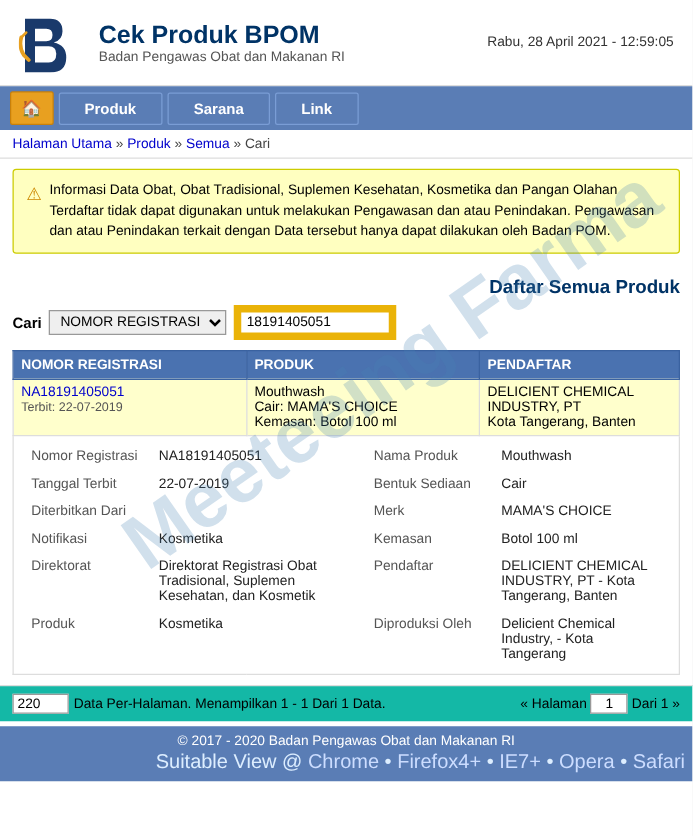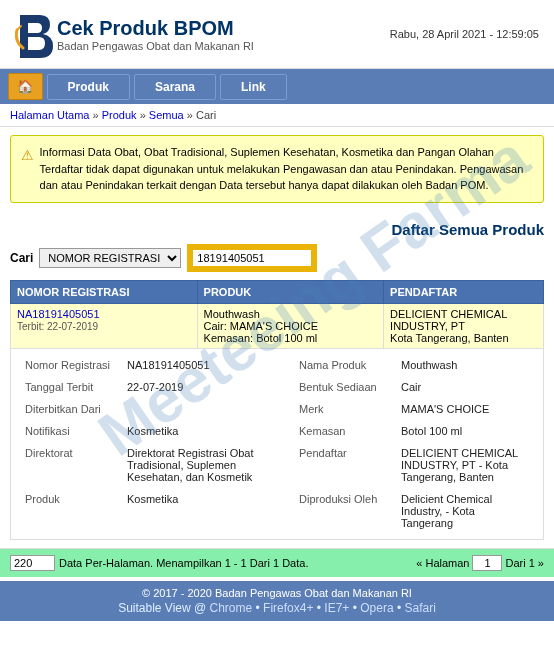--- a/index.html
+++ b/index.html
@@ -17,21 +17,21 @@
       background: white;
       padding: 10px 15px;
       display: flex;
       align-items: center;
       justify-content: space-between;
       border-bottom: 1px solid #ddd;
     }
     .header-left {
       display: flex;
       align-items: center;
-      gap: 2px;
+      gap: 24px;
     }
     .logo-icon {
       width: 40px;
       height: 48px;
     }
     .header-title h1 {
       font-size: 20px;
       font-weight: bold;
       color: #003366;
     }
@@ -207,21 +207,21 @@
       white-space: nowrap;
       z-index: 10;
       font-family: Arial, sans-serif;
     }
 
     
     .pagination-row {
       display: flex;
       align-items: center;
       padding: 6px 10px;
-      background: #86efac;
+      background: #14b8a6;
       border-top: 1px solid #ddd;
       font-size: 11px;
       gap: 4px;
       margin-top: 4px;
     }
     .page-count-select {
       font-size: 11px;
       padding: 1px 3px;
       border: 1px solid #999;
       width: 45px;
@@ -246,23 +246,24 @@
     .footer {
       background: #5a7db5;
       text-align: center;
       padding: 6px;
       color: white;
       font-size: 11px;
       margin-top: 4px;
     }
     .footer a { color: #ccddff; text-decoration: none; }
     .footer-links {
-      font-size: 12px;
+      font-size: 16px;
       color: #ddeeff;
       margin-top: 2px;
+      text-align: right;
     }
 
     .container {
       position: relative;
       background: white;
       width: 554px;
       min-height: 669px;
     }
   </style>
 </head>

